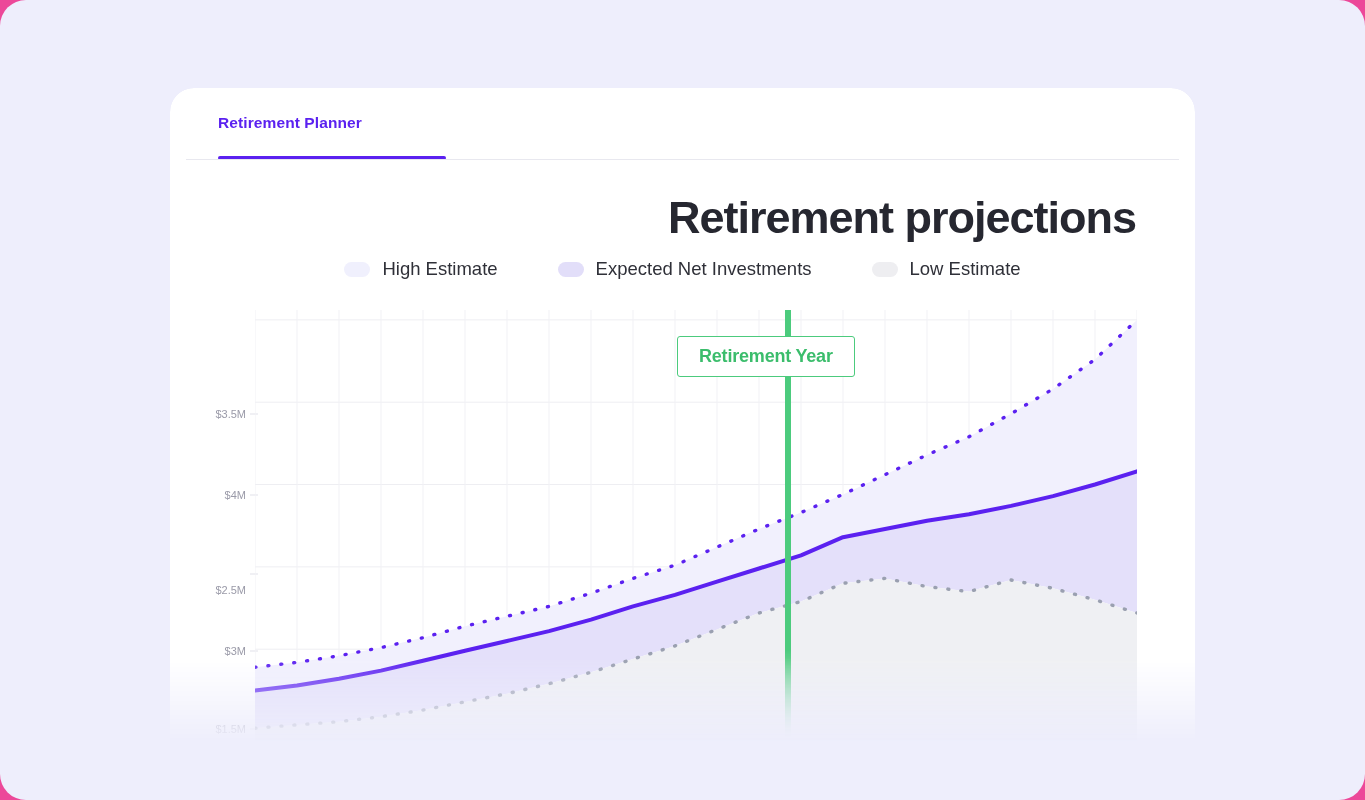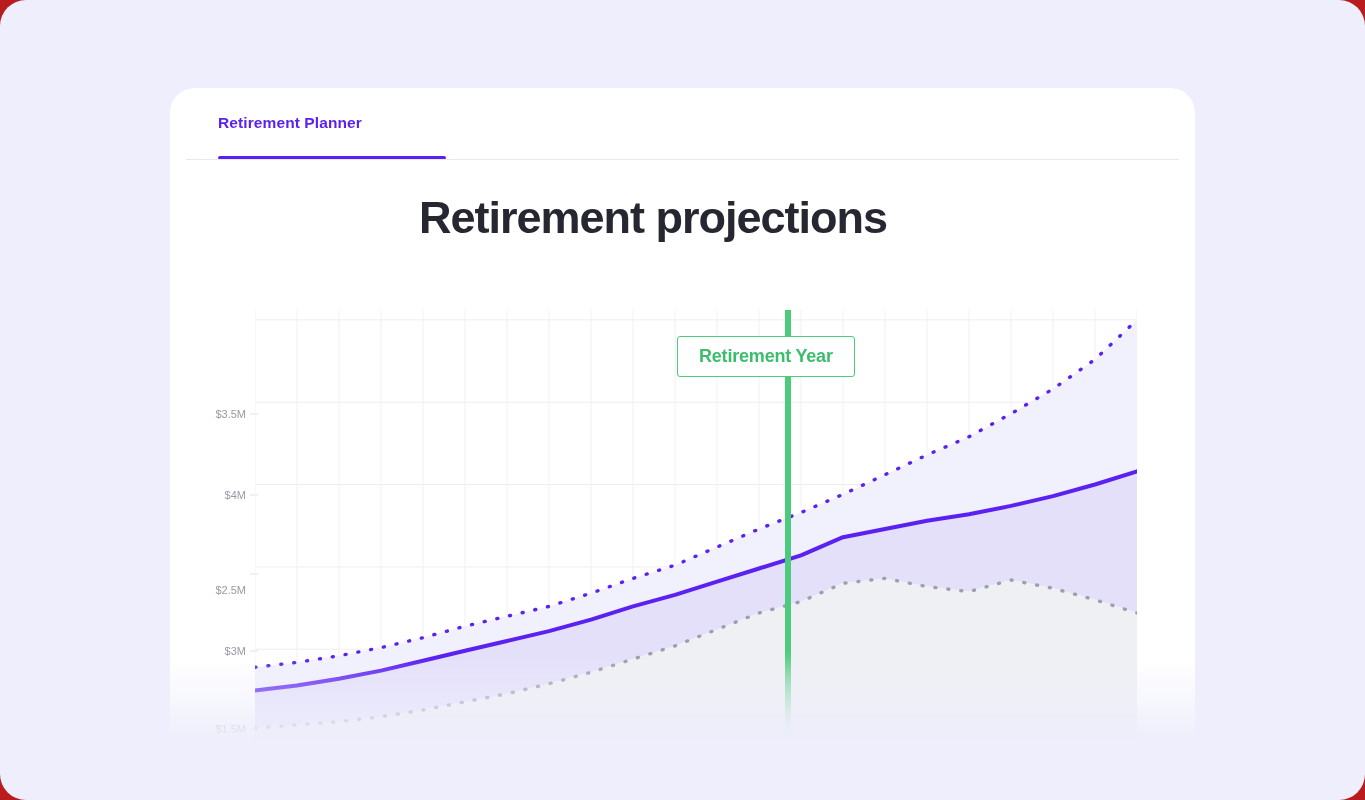--- a/index.html
+++ b/index.html
@@ -8,21 +8,21 @@
     width: 1365px;
     height: 800px;
     overflow: hidden;
     font-family: "Liberation Sans", sans-serif;
   }
 
   #page {
     position: relative;
     width: 1365px;
     height: 800px;
-    background: #b91c1c;
+    background: #ec4899;
   }
 
   
   #outer-surface {
     position: absolute;
     left: 0; top: 0;
     width: 1365px; height: 800px;
     background: #eeeefc;
     border-radius: 26px;
   }
@@ -73,21 +73,21 @@
     height: 4px;
     border-radius: 2px;
     background: #5b21f0;
   }
 
   
   #chart-title {
     position: absolute;
     left: 0; top: 104px;
     width: 966px;
-    text-align: center;
+    text-align: right;
     font-size: 45px;
     font-weight: bold;
     letter-spacing: -1px;
     color: #262730;
   }
 
   #legend {
     position: absolute;
     left: 0; top: 170px;
     width: 1025px;
@@ -184,20 +184,34 @@
   <div id="app-card">
 
     <div id="tabbar">
       <div class="tab">Retirement Planner</div>
       <div class="tab-underline"></div>
       <div id="tab-divider"></div>
     </div>
 
     <div id="chart-title">Retirement projections</div>
 
+    <div id="legend">
+      <div class="legend-item">
+        <span class="legend-swatch" style="background:#f0f0fd"></span>
+        <span class="legend-label">High Estimate</span>
+      </div>
+      <div class="legend-item">
+        <span class="legend-swatch" style="background:#e2def9"></span>
+        <span class="legend-label">Expected Net Investments</span>
+      </div>
+      <div class="legend-item">
+        <span class="legend-swatch" style="background:#eeeef1"></span>
+        <span class="legend-label">Low Estimate</span>
+      </div>
+    </div>
 
     <div id="plot-wrap">
 
       <div id="yaxis">
         <div class="ytick" style="top:104px">$3.5M</div>
         <div class="ytick-dash" style="top:104px"></div>
         <div class="ytick" style="top:185px">$4M</div>
         <div class="ytick-dash" style="top:185px"></div>
         <div class="ytick" style="top:280px">$2.5M</div>
         <div class="ytick-dash" style="top:264px"></div>

